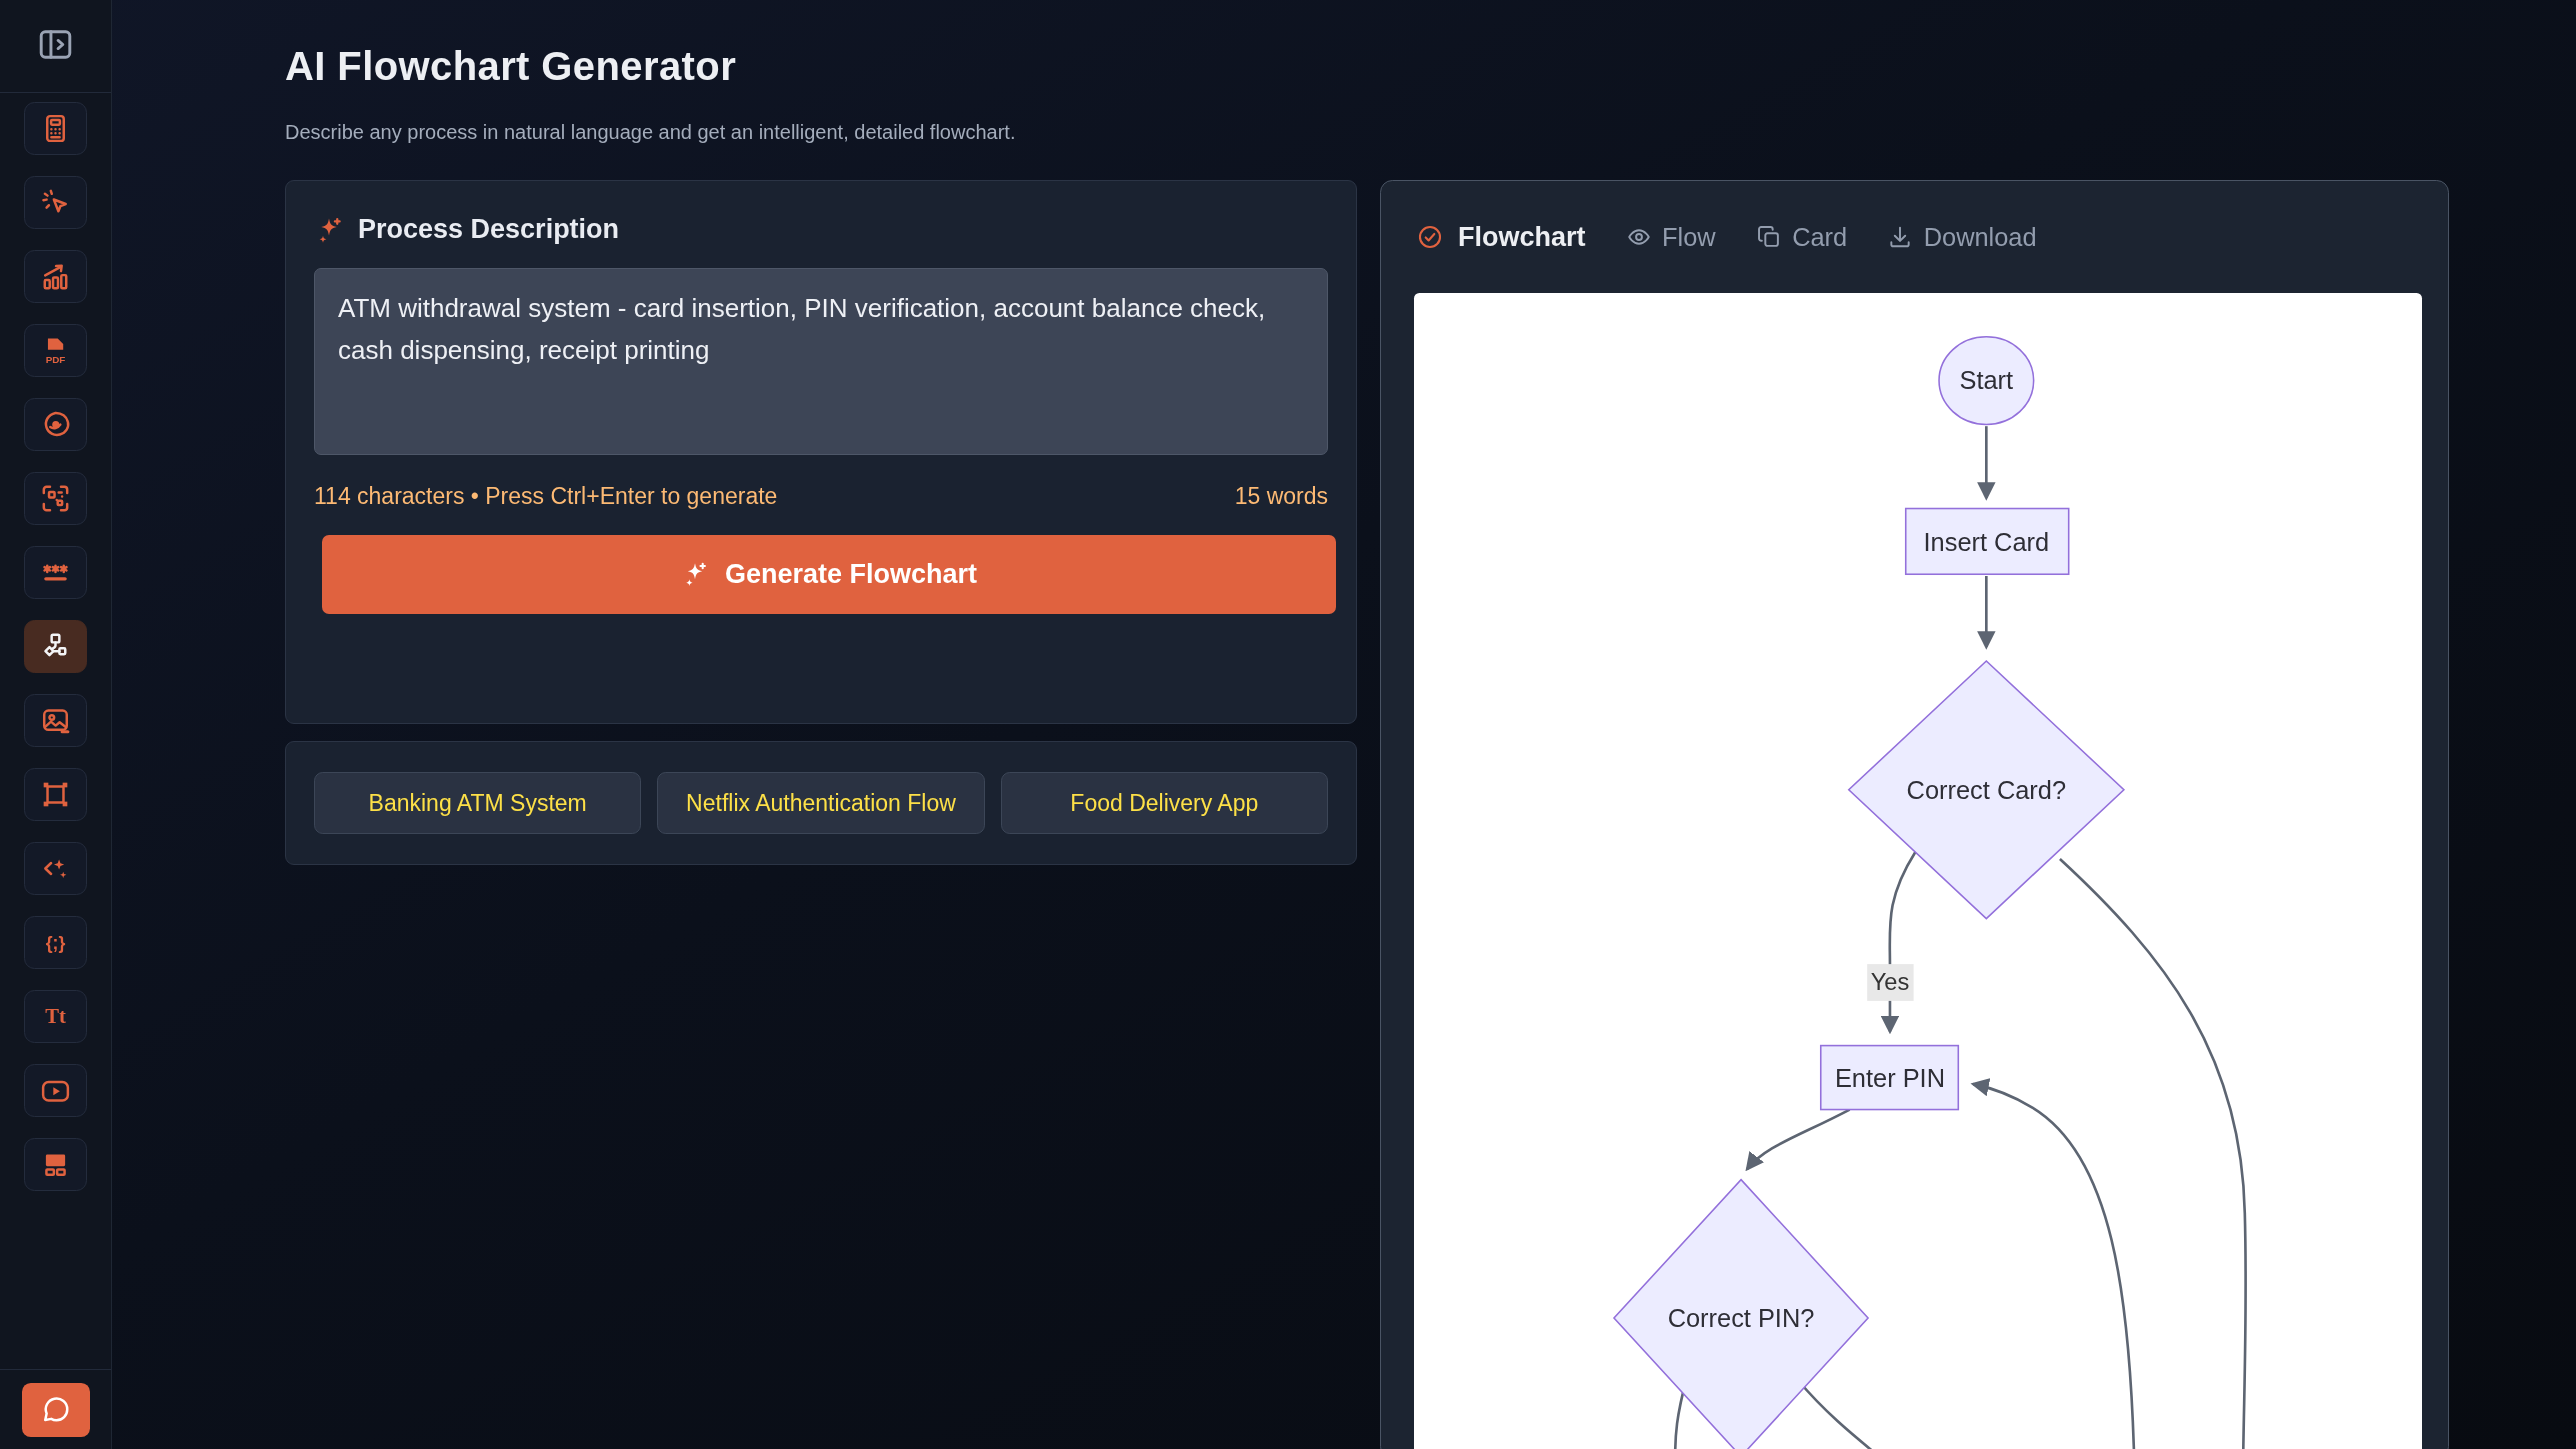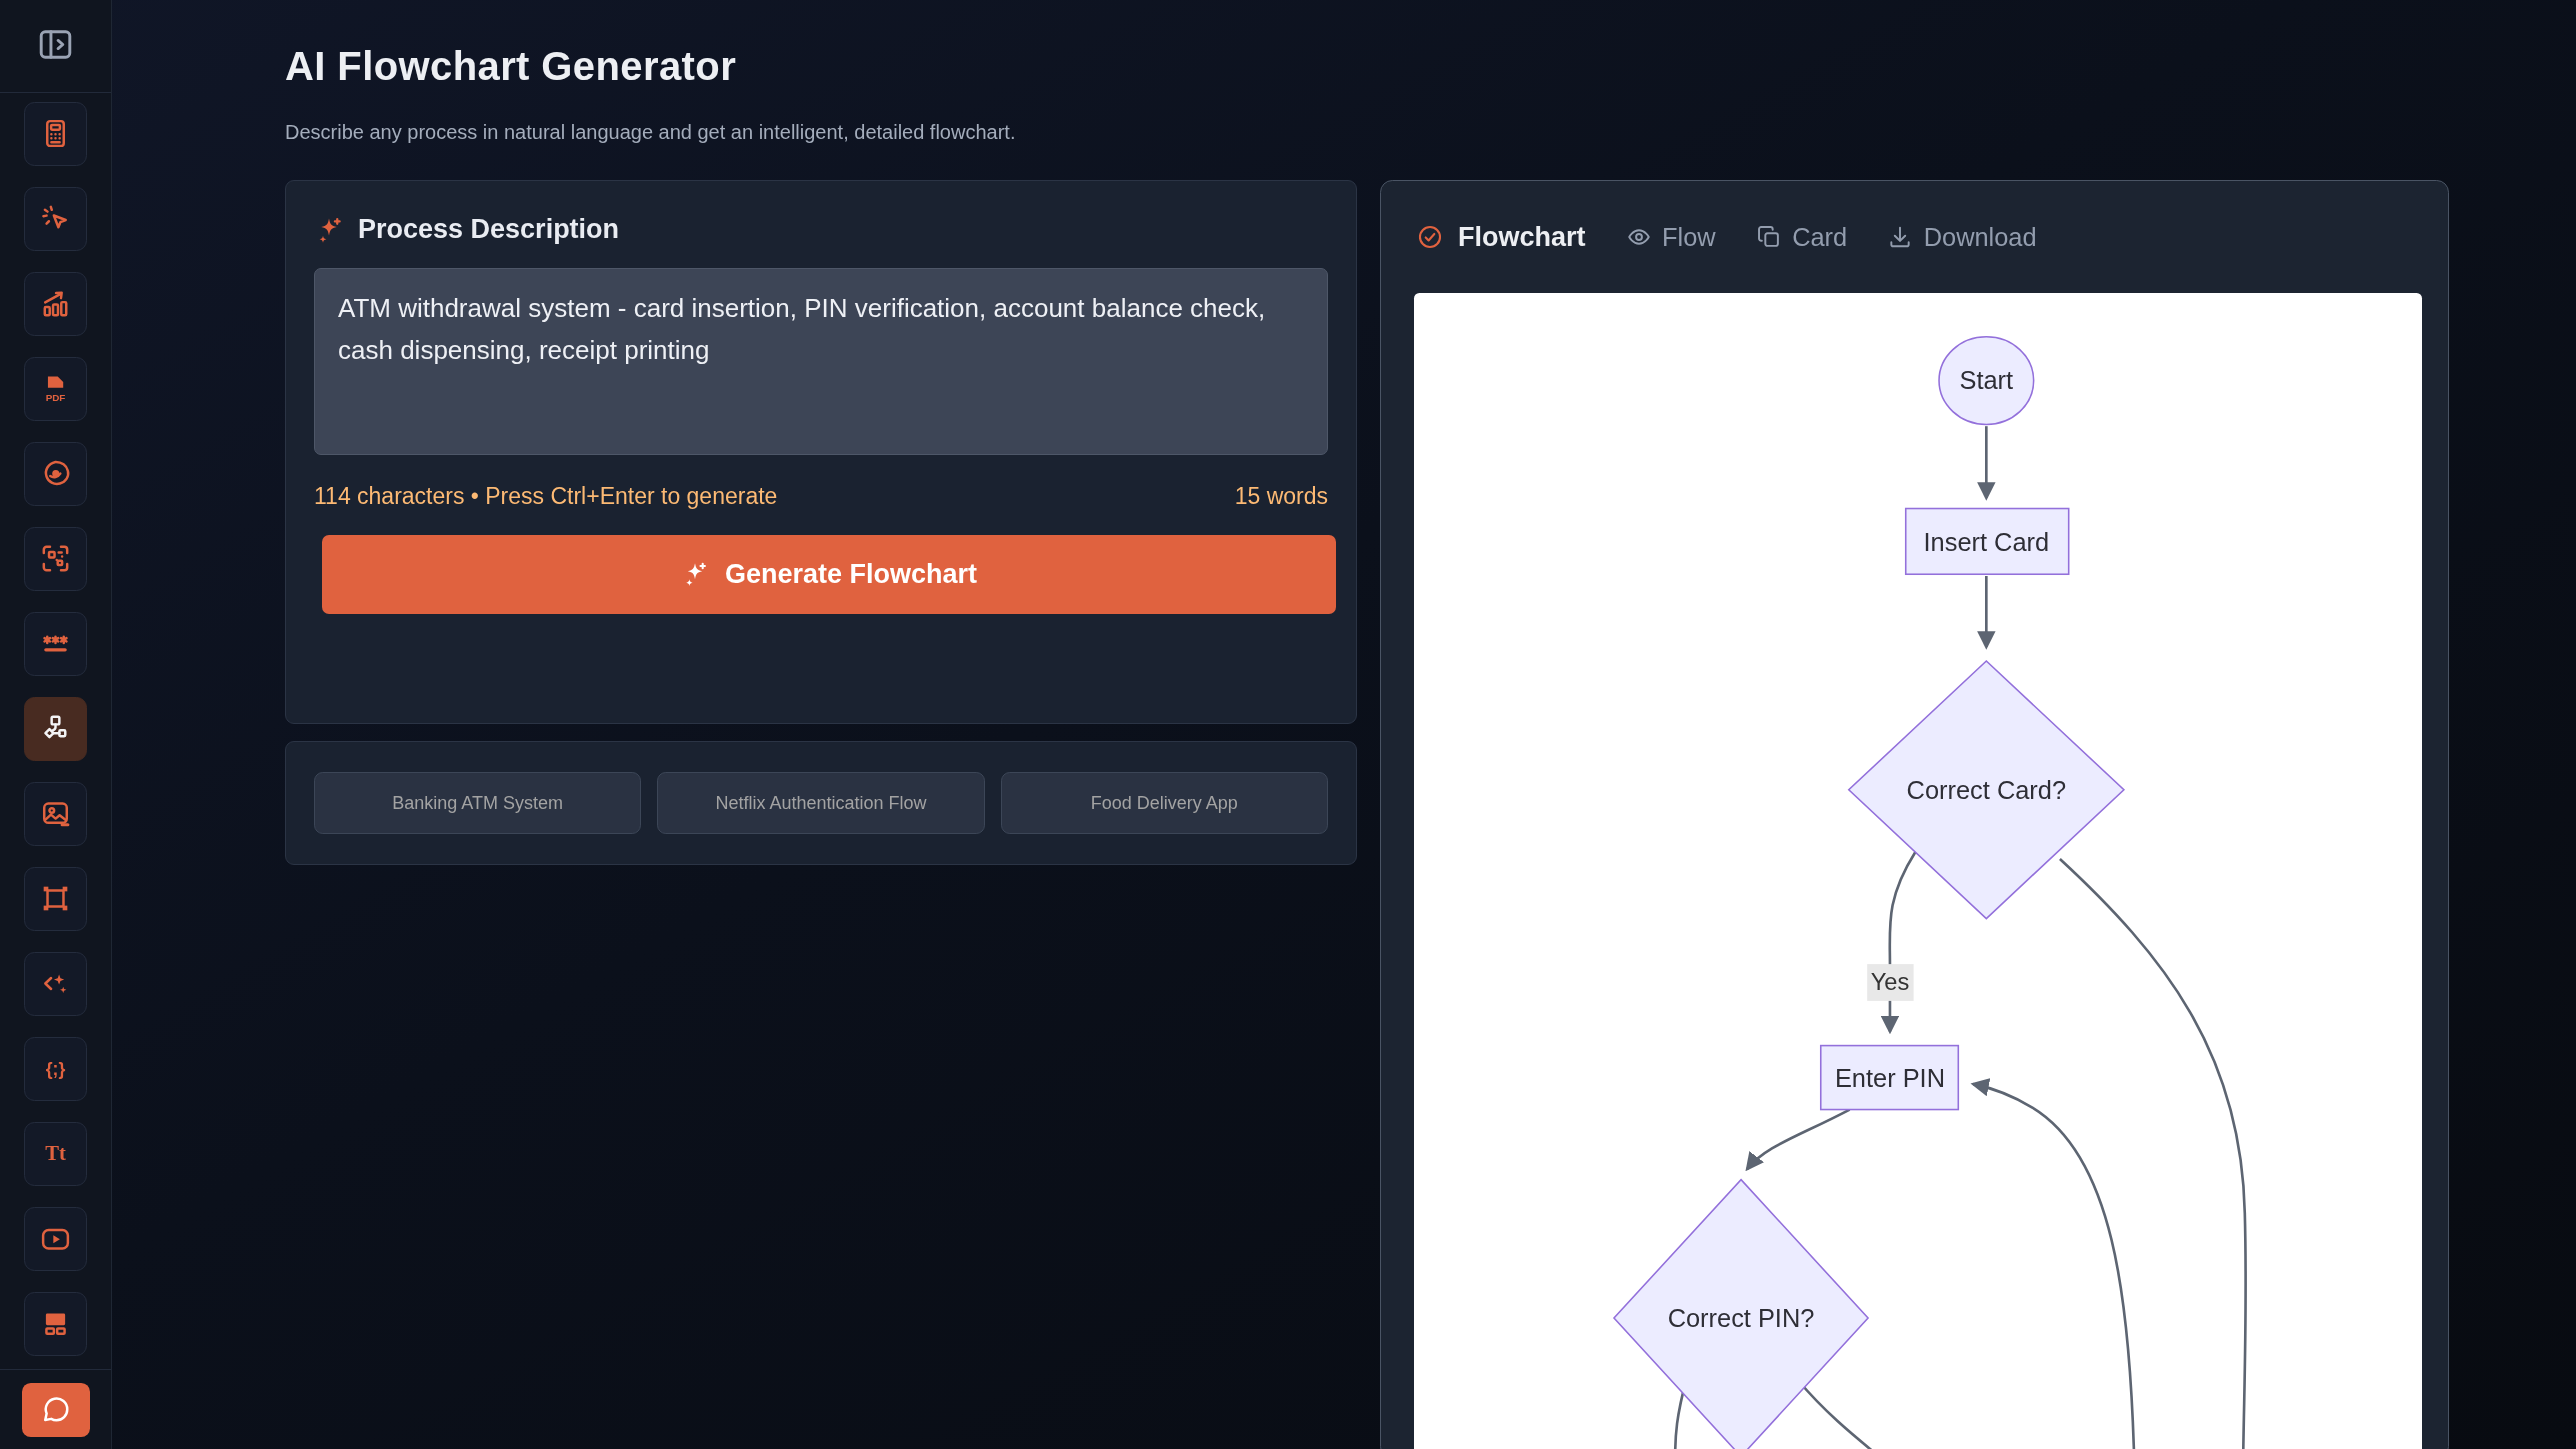--- a/index.html
+++ b/index.html
@@ -19,21 +19,21 @@
 
   
   .sidebar{width:112px;min-width:112px;height:100%;background:#10151f;
     border-right:0.9px solid #1f2734;display:flex;flex-direction:column;align-items:center;}
   .sb-top{height:93px;width:100%;display:flex;align-items:center;justify-content:center;
     border-bottom:0.9px solid #222a3a;}
   .sb-toggle{background:none;border:none;color:#9aa3b4;width:42px;height:42px;padding:0;cursor:pointer}
   .sb-toggle svg{width:39px;height:39px}
   .sb-items{flex:1;width:100%;display:flex;flex-direction:column;align-items:center;
     gap:21px;padding-top:8.8px;overflow:hidden;}
-  .sb-item{width:63px;height:64px;flex:none;border:1.3px solid #242c3d;border-radius:10.5px;
+  .sb-item{width:63px;height:53px;flex:none;border:1.3px solid #242c3d;border-radius:10.5px;
     background:#131927;color:var(--accent);display:flex;align-items:center;justify-content:center;cursor:pointer;}
   .sb-item svg{width:33px;height:33px}
   .sb-item.active{background:#482b21;border-color:#482b21;color:#f3f4f6;}
   .sb-divider{width:100%;border-top:0.9px solid #222a3a;}
   .sb-chat{width:68px;height:54px;margin:13px 0 12.3px;border:none;border-radius:8.8px;
     background:var(--accent);color:#fff;display:flex;align-items:center;justify-content:center;cursor:pointer}
   .sb-chat svg{width:30px;height:30px}
 
   
   .content{position:relative;flex:1;height:100%;}
@@ -53,22 +53,22 @@
     border-radius:7px;color:#eef0f5;font-size:26px;line-height:1.62;padding:17.5px 23px;resize:none;
     font-family:"Liberation Sans",sans-serif;outline:none;display:block;}
   .meta-row{display:flex;justify-content:space-between;margin-top:28px;color:#fdba74;font-size:23px;}
   .generate-btn{margin-top:24.5px;width:100%;height:79px;background:var(--accent);border:none;border-radius:7px;
     color:#ffffff;font-size:27px;font-weight:600;display:flex;align-items:center;justify-content:center;gap:16px;
     cursor:pointer;font-family:"Liberation Sans",sans-serif;margin-left:8px;}
   .generate-btn .icon{display:flex}
   .generate-btn .icon svg{width:28px;height:28px}
 
   .examples-panel{left:173px;top:741px;width:1072px;height:124px;display:flex;gap:16px;padding:30px 28px;}
-  .example-btn{flex:1;background:#2a3242;border:0.9px solid #3c4657;border-radius:8.8px;color:#a3a3a3;
-    font-size:18px;display:flex;align-items:center;justify-content:center;cursor:pointer;
+  .example-btn{flex:1;background:#2a3242;border:0.9px solid #3c4657;border-radius:8.8px;color:#fde047;
+    font-size:23px;display:flex;align-items:center;justify-content:center;cursor:pointer;
     font-family:"Liberation Sans",sans-serif;}
 
   
   .right-panel{left:1268px;top:180px;width:1069px;height:1279px;background:#1c2431;
     border:1.3px solid #4a5464;border-radius:12.3px;overflow:hidden;}
   .fc-head{height:112px;display:flex;align-items:center;padding:0 35px;gap:40px;}
   .fc-title-group{display:flex;align-items:center;gap:14px;margin-right:0;}
   .fc-title-group h2{margin:0;font-size:27px;font-weight:600;color:#edeff3;}
   .fc-title-group .icon{color:var(--accent);display:flex}
   .fc-title-group .icon svg{width:28px;height:28px}

